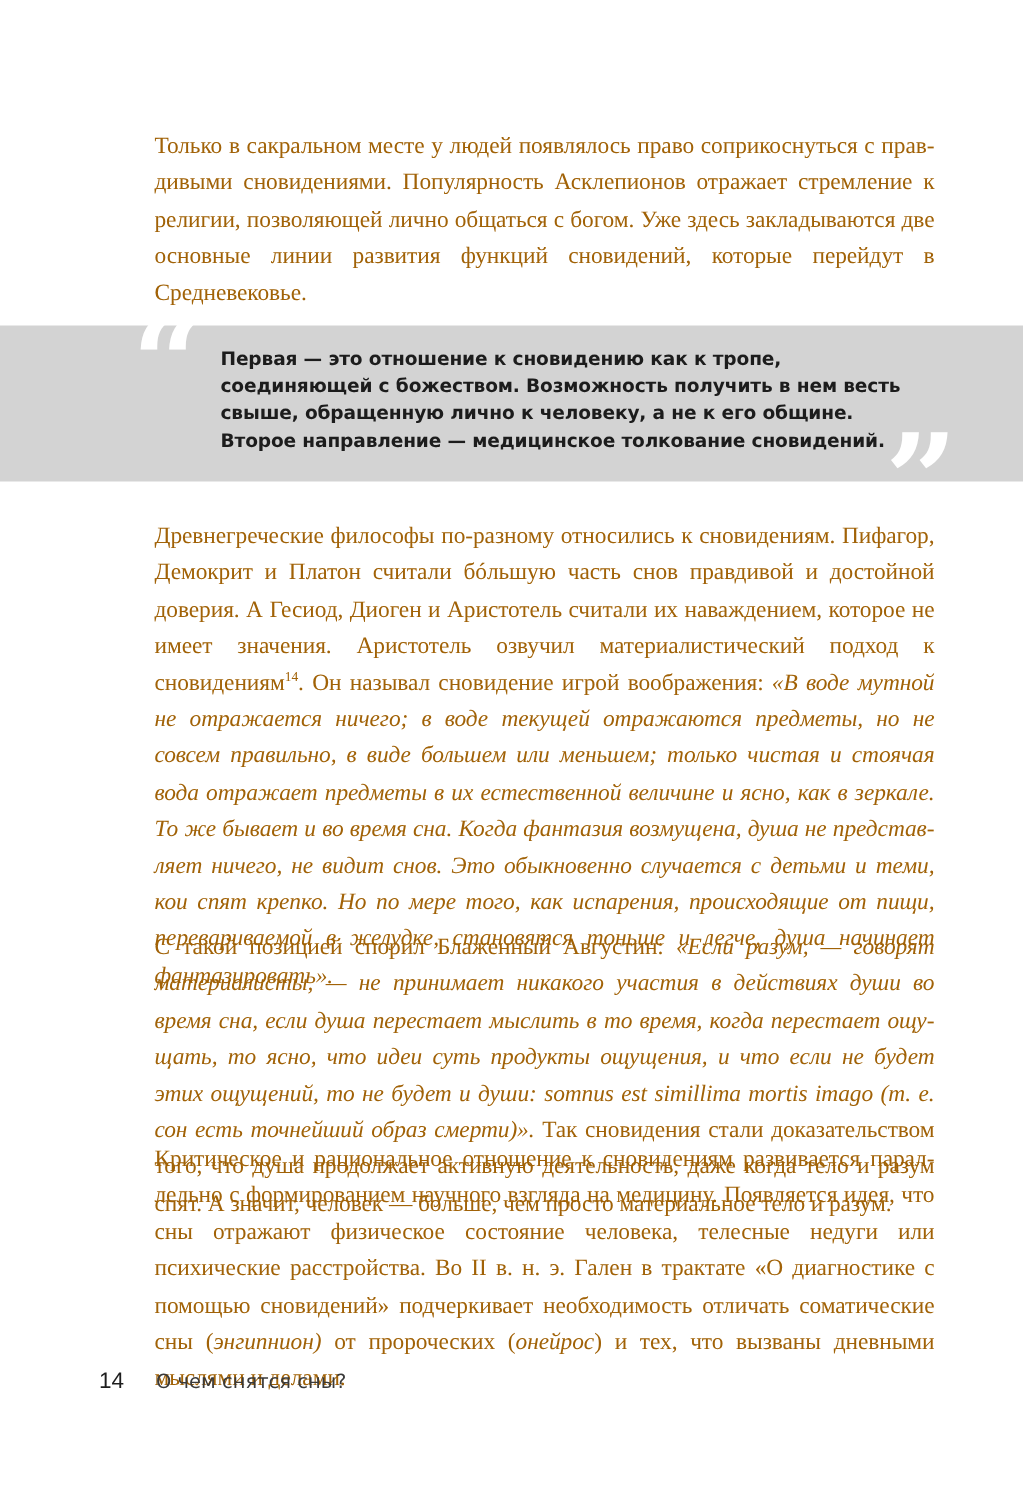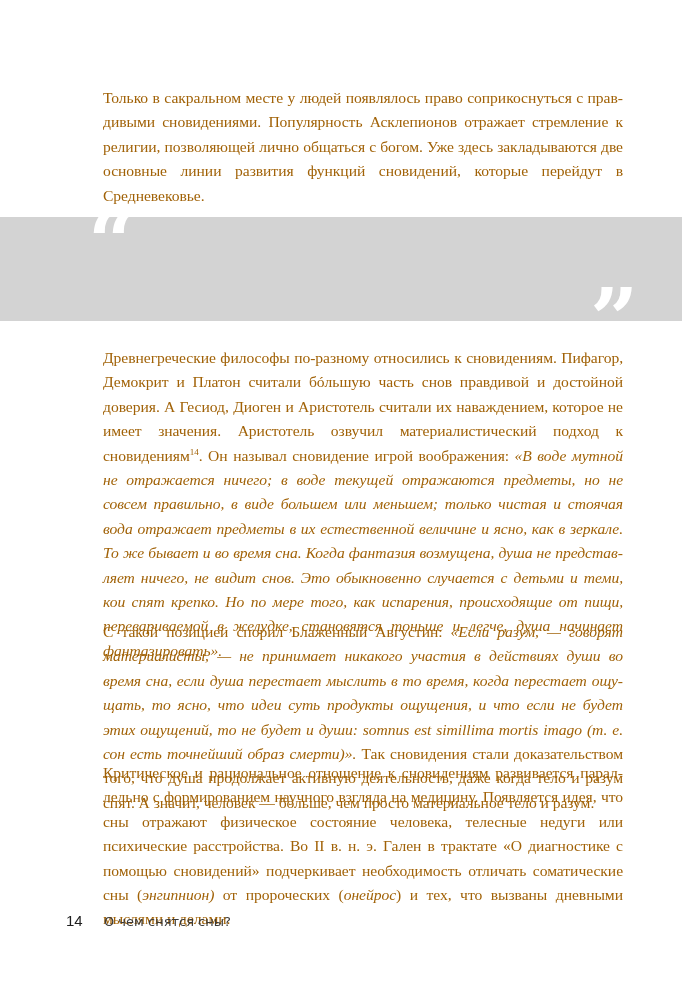--- a/index.html
+++ b/index.html
@@ -110,20 +110,21 @@
   </style>
 </head>
 <body>
 
 <div class="page">
 
   <p class="para" id="p1">Только в сакральном месте у людей появлялось право соприкоснуться с прав­дивыми сновидениями. Популярность Асклепионов отражает стремление к религии, позволяющей лично общаться с богом. Уже здесь закладыва­ются две основные линии развития функций сновидений, которые перейдут в Средневековье.</p>
 
   <div class="pullquote-band"></div>
   <div class="pq-open">“</div>
+  <p class="pq-text">Первая — это отношение к сновидению как к тропе, соединяющей с божеством. Возможность получить в нем весть свыше, обращенную лично к человеку, а не к его общине. Второе направление — медицинское толкование сновидений.</p>
   <div class="pq-close">”</div>
 
   <p class="para" id="p2"><span>Древнегреческие философы по-разному относились к сновидениям. Пифа­гор, Демокрит и Платон считали бóльшую часть снов правдивой и достой­ной доверия. А Гесиод, Диоген и Аристотель считали их наваждением, кото­рое не имеет значения. Аристотель озвучил материалистический подход к сновидениям</span><sup>14</sup><span>. </span><span class="bd">Он называл сновидение игрой воображения:</span><span> </span><span class="it">«В воде мутной не отражается ничего; в воде текущей отражаются предметы, но не совсем правильно, в виде большем или меньшем; только чистая и стоячая вода отражает предметы в их естественной величине и ясно, как в зеркале. То же бывает и во время сна. Когда фантазия возмущена, душа не представ­ляет ничего, не видит снов. Это обыкновенно случается с детьми и теми, кои спят крепко. Но по мере того, как испарения, происходящие от пищи, перевариваемой в желудке, становятся тоньше и легче, душа начинает фантазировать».</span></p>
 
   <p class="para" id="p3"><span>С такой позицией спорил Блаженный Августин: </span><span class="it">«Если разум, — говорят материалисты, — не принимает никакого участия в действиях души во время сна, если душа перестает мыслить в то время, когда перестает ощу­щать, то ясно, что идеи суть продукты ощущения, и что если не будет этих ощущений, то не будет и души: somnus est simillima mortis imago (т. е. сон есть точнейший образ смерти)».</span><span> Так сновидения стали доказательством того, что душа продолжает активную деятельность, даже когда тело и разум спят. А значит, человек — больше, чем просто материальное тело и разум.</span></p>
 
   <p class="para" id="p4"><span>Критическое и рациональное отношение к сновидениям развивается парал­лельно с формированием научного взгляда на медицину. Появляется идея, что сны отражают физическое состояние человека, телесные недуги или психические расстройства. Во II в. н. э. Гален в трактате «О диагностике с помощью сновидений» подчеркивает необходимость отличать соматиче­ские сны (</span><span class="it">энгипнион)</span><span> от пророческих (</span><span class="it">онейрос</span><span>) и тех, что вызваны днев­ными мыслями и делами.</span></p>
 
   <div class="footer">
     <span class="pagenum">14</span>

